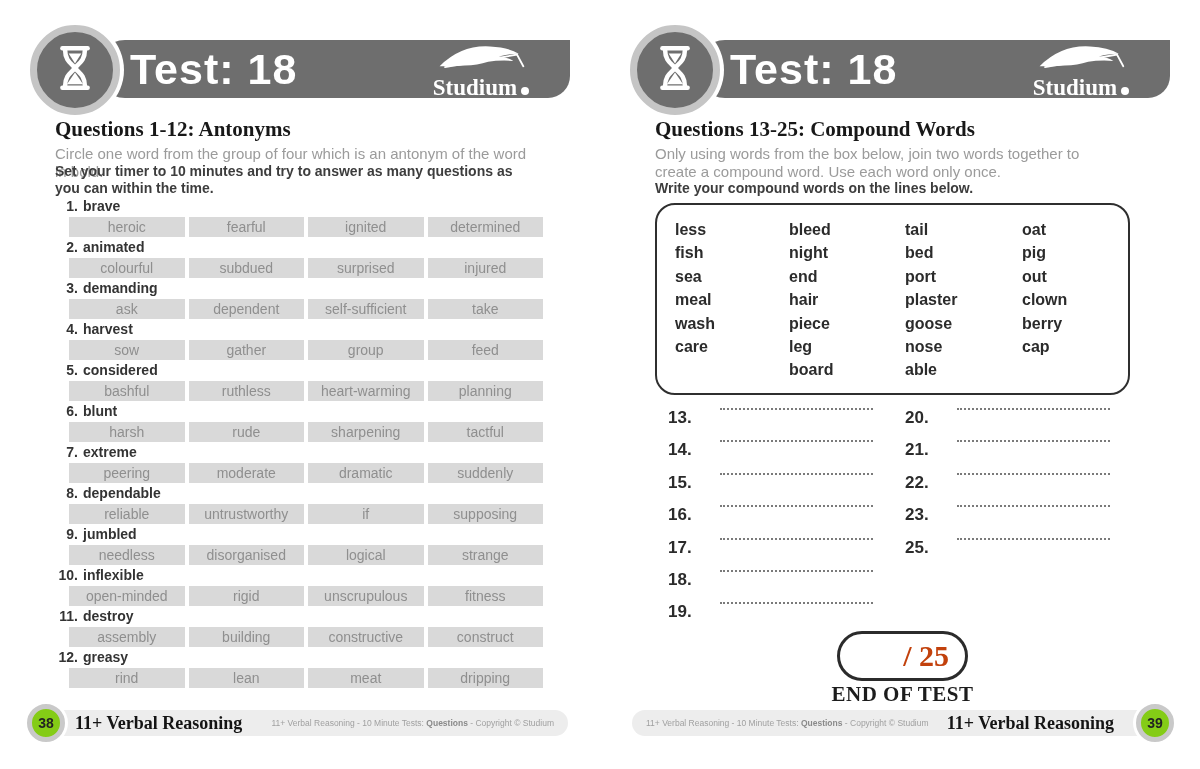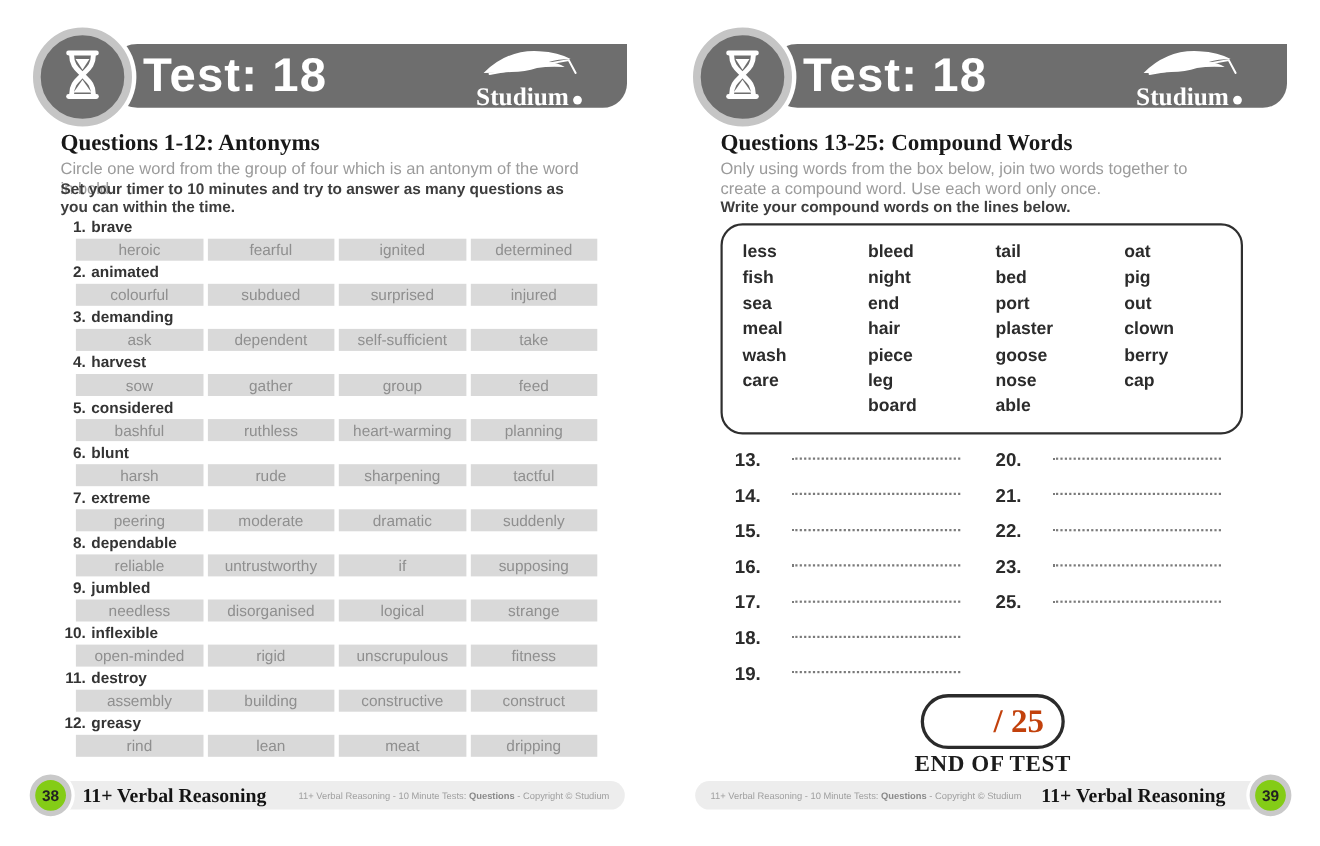--- a/index.html
+++ b/index.html
@@ -43,21 +43,21 @@
   
   .word-box{position:absolute;left:55px;top:203px;width:475px;height:192px;box-sizing:border-box;
             border:2px solid #2f2f2f;border-radius:20px;padding:13px 0 0 18px;
             display:grid;grid-template-columns:114px 116px 117px 1fr;}
   .wb-word{font-weight:bold;font-size:16px;line-height:23.4px;color:#2b2b2b;}
 
   
   .ans-col{position:absolute;top:408px;width:205px;}
   .ans-left{left:68px;}
   .ans-right{left:305px;}
-  .ans-line{display:flex;align-items:center;height:21px;margin-bottom:11.4px;gap:16px;}
+  .ans-line{display:flex;align-items:flex-start;height:21px;margin-bottom:11.4px;gap:16px;}
   .ans-num{font-weight:bold;font-size:17px;color:#2b2b2b;margin-right:6px;min-width:30px;}
   .ans-dots{flex:1;border-bottom:2px dotted #7a7a7a;margin-bottom:3px;}
 
   
   .score-pill{position:absolute;left:237px;top:631px;width:131px;height:50px;box-sizing:border-box;
               border:3px solid #2b2b2b;border-radius:26px;text-align:right;padding-right:16px;
               font-family:"Liberation Serif",serif;font-weight:bold;font-size:30px;line-height:44px;color:#c2410c;}
   .end-label{position:absolute;left:217px;top:682px;width:171px;text-align:center;
              font-family:"Liberation Serif",serif;font-weight:bold;font-size:21px;color:#1c1c1c;letter-spacing:0.5px;}
 

